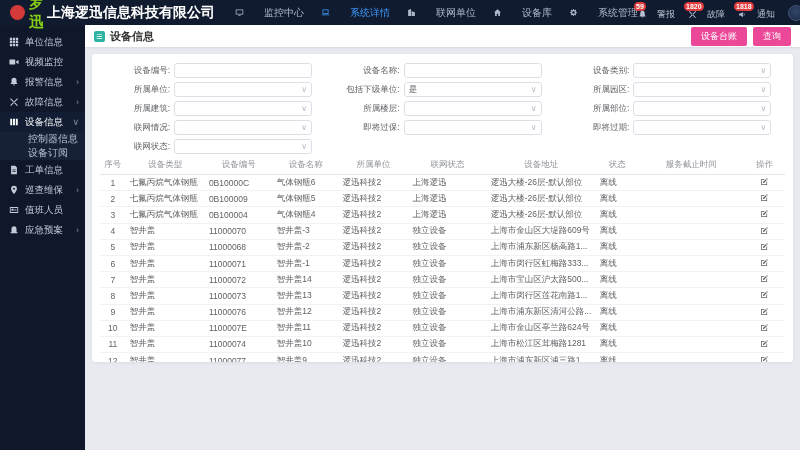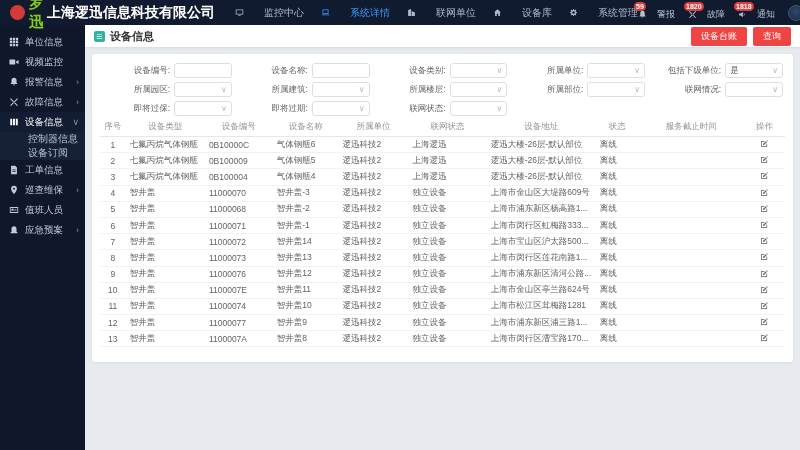--- a/index.html
+++ b/index.html
@@ -36,23 +36,23 @@
   .side-item.active .ico{color:#fff}
   .submenu{background:#162138}
   .sub-item{height:14px;line-height:14px;padding-left:28px;font-size:10px;color:#b6c0d0;cursor:pointer}
   
   .content{flex:1;display:flex;flex-direction:column;background:#e7ebf0;min-width:0}
   .page-header{height:22px;background:#fff;display:flex;align-items:center;padding:0 9px;box-shadow:0 1px 2px rgba(0,0,0,.07)}
   .title-ico{width:11px;height:11px;background:#2fb3a3;border-radius:2px;margin-right:5px;color:#fff;
     font-size:7px;line-height:11px;text-align:center;flex:none}
   .page-title{font-size:11px;font-weight:bold;color:#333}
   .header-actions{margin-left:auto;display:flex;gap:6px}
-  .btn{background:#ef4444;color:#fff;font-size:9px;padding:3px 10px;border-radius:2px;border:none;cursor:pointer}
+  .btn{background:#ec4899;color:#fff;font-size:9px;padding:3px 10px;border-radius:2px;border:none;cursor:pointer}
   .card{margin:7px;background:#fff;border-radius:3px;padding:8px 8px 5px;height:308px;box-shadow:0 1px 3px rgba(0,0,0,.06);overflow:hidden}
-  .filters{display:grid;grid-template-columns:repeat(5,1fr);gap:4px 8px;padding:1px 2px}
+  .filters{display:grid;grid-template-columns:repeat(3,1fr);gap:4px 8px;padding:1px 2px}
   .field{display:flex;align-items:center;min-width:0}
   .field label{width:72px;text-align:right;font-size:8.5px;color:#606266;padding-right:4px;white-space:nowrap;flex:none}
   .ctrl{flex:1;height:15px;border:1px solid #dcdfe6;border-radius:3px;position:relative;display:flex;
     align-items:center;font-size:8.5px;color:#606266;padding:0 4px;background:#fff;max-width:138px}
   .ctrl.select::after{content:"∨";position:absolute;right:4px;color:#b4bac4;font-size:8px;line-height:1}
   .ctrl input{border:none;outline:none;width:100%;font-size:8.5px;color:#606266;background:transparent}
   table{width:100%;border-collapse:collapse;table-layout:fixed;margin-top:1px;font-size:8.5px;color:#606266}
   th{font-weight:normal;color:#909399;border-bottom:1px solid #e4e7ed;padding:3px 2px;text-align:center;
     white-space:nowrap;overflow:hidden}
   td{border-bottom:1px solid #f0f2f5;padding:1.6px 4px;white-space:nowrap;overflow:hidden;text-overflow:ellipsis}

